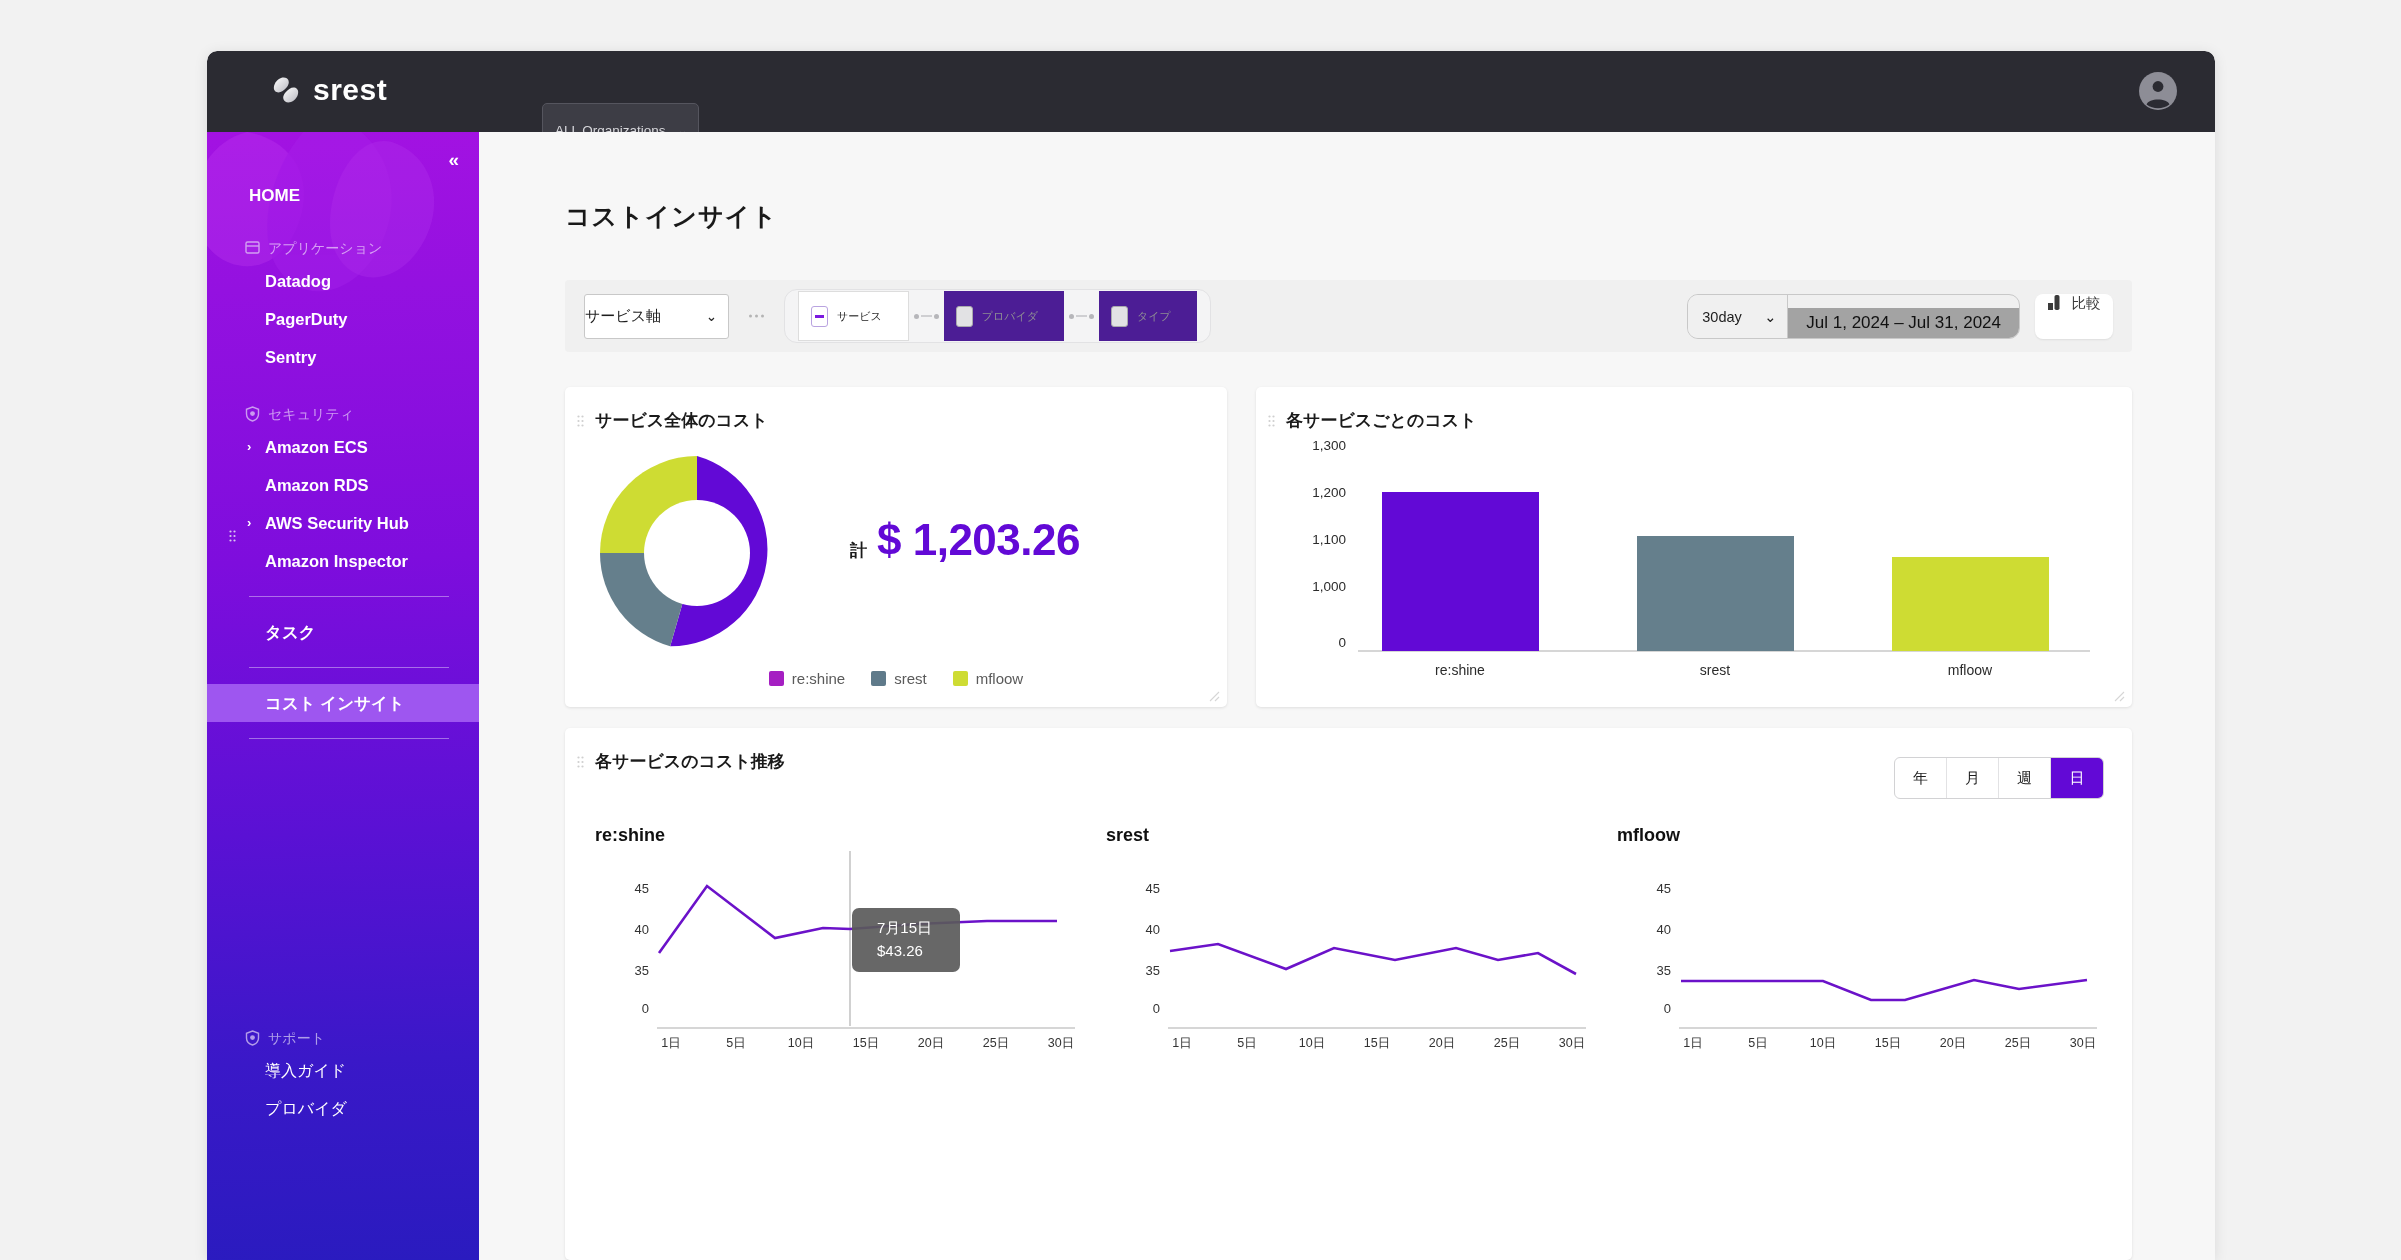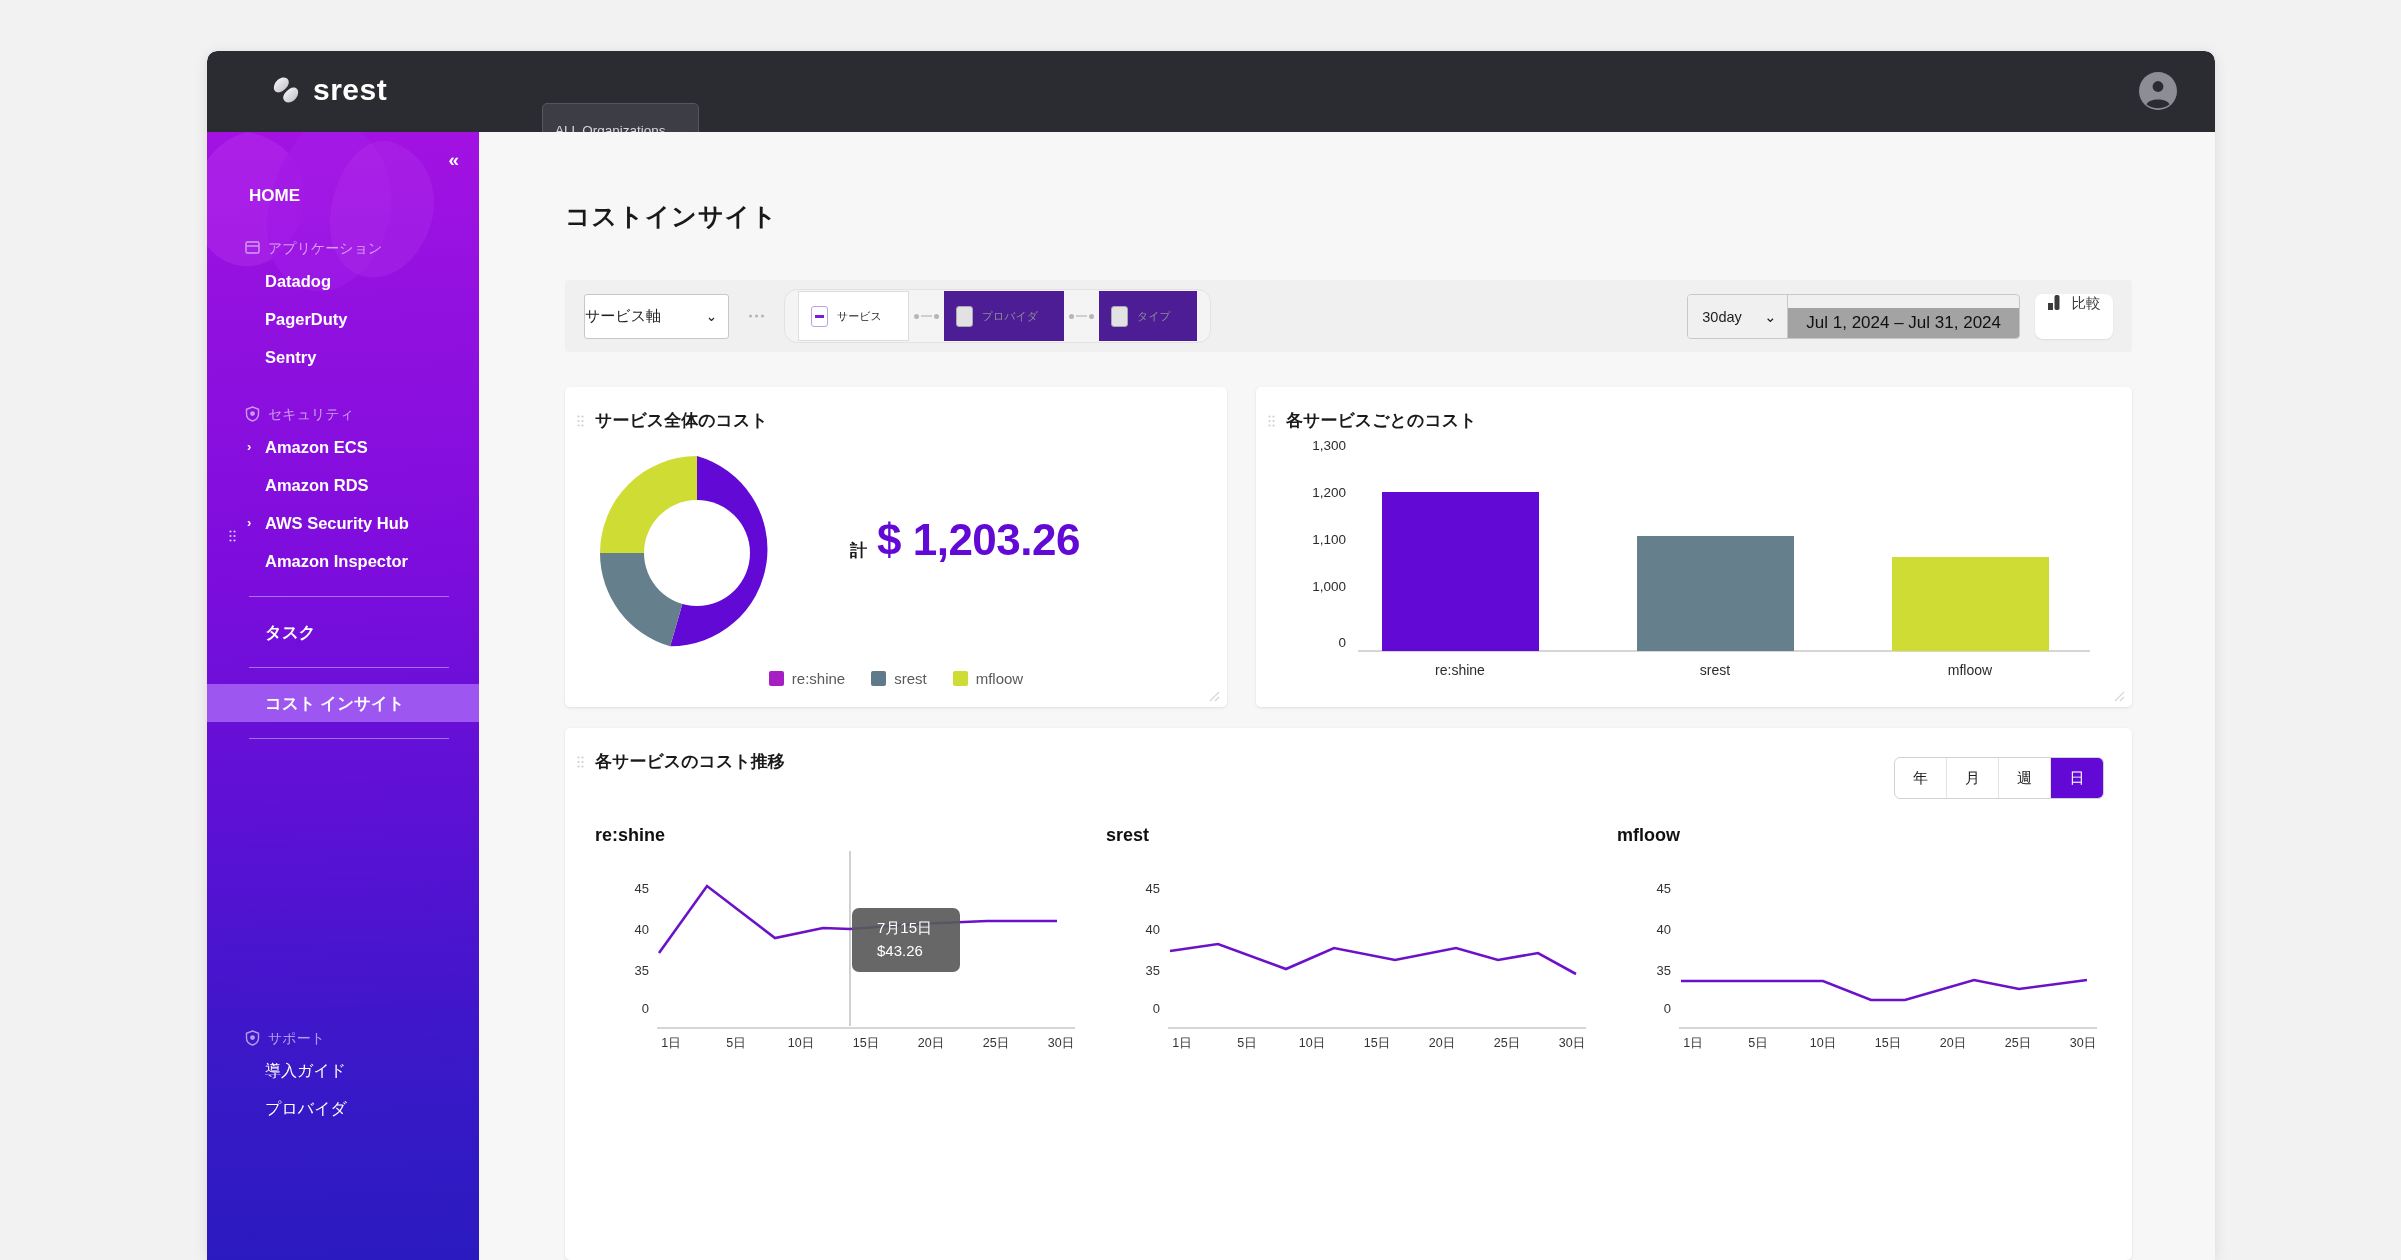--- a/index.html
+++ b/index.html
@@ -153,21 +153,21 @@
   .chip.on .box { border-color: #b9a3e0; }
   .chip.on .box i { display: block; width: 9px; height: 3px; background: #7c1ae0; }
   .chip.off .box { border-color: #a9a9ad; background: #e2e2e4; }
   .chip-link { display: flex; align-items: center; gap: 2px; padding: 0 5px; }
   .chip-link b { width: 5px; height: 5px; border-radius: 50%; background: #b6b6ba; display: block; }
   .chip-link s { width: 11px; height: 1.5px; background: #cfcfd2; display: block; text-decoration: none; }
 
   .range-box {
     position: absolute; right: 112px; top: 14px;
     height: 45px; display: flex;
-    border: 1px solid #c8c8c8; border-radius: 4px; overflow: hidden;
+    border: 1px solid #c8c8c8; border-radius: 11px; overflow: hidden;
   }
   .range-preset {
     width: 100px; background: #f0f0f0; border-right: 1px solid #c8c8c8;
     display: flex; align-items: center; justify-content: space-between;
     padding: 0 11px 0 14px; font-size: 14.5px; color: #1d1d1d;
   }
   .range-dates {
     background: #a3a3a3; display: flex; align-items: center;
     padding: 0 18px; font-size: 17px; color: #111; margin-top: 13px;
   }

